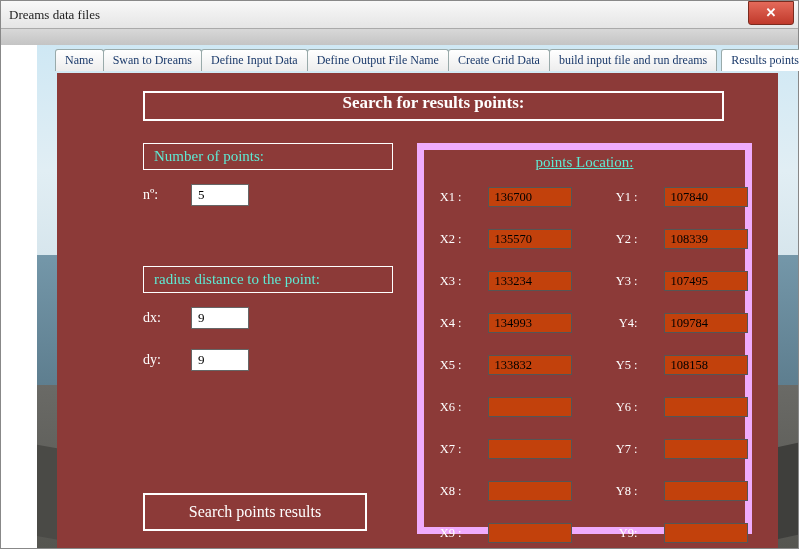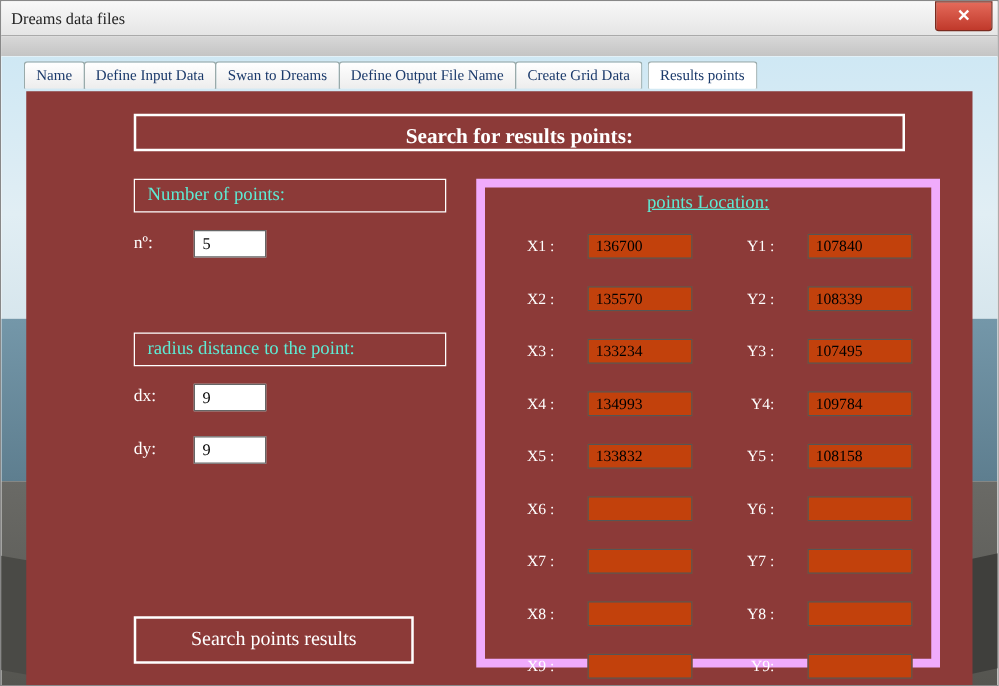--- a/index.html
+++ b/index.html
@@ -48,20 +48,21 @@
     cursor: pointer;
   }
   .blurstrip {
     height: 16px;
     background: linear-gradient(to bottom, #d8d8d8, #c4c4c4);
   }
   .client {
     position: relative;
     flex: 1;
     background: #fff;
+    margin-left: 36px;
   }
   .photo {
     position: absolute;
     inset: 0;
     overflow: hidden;
   }
   .sky { position: absolute; left:0; top:0; right:0; height: 210px;
     background: linear-gradient(to bottom, #cfe8f4, #e1eef4 60%, #d7e6ed); }
   .sea { position: absolute; left:0; top:210px; right:0; height: 130px;
     background: linear-gradient(to bottom, #7497a9, #5e7e8f); }
@@ -110,21 +111,21 @@
   .section-title-box {
     position: absolute;
     left: 86px; right: 54px; top: 18px;
     height: 30px;
     border: 2px solid #fff;
     color: #fff;
     font-weight: bold;
     font-size: 17px;
     display: flex;
     justify-content: center;
-    align-items: flex-end;
+    align-items: flex-start;
   }
 
   .left-col {
     position: absolute;
     left: 86px; top: 70px; width: 250px;
   }
   .group-box {
     border: 1px solid #fff;
     padding: 4px 10px;
     margin-bottom: 14px;
@@ -204,24 +205,25 @@
   <div class="client">
 
     <div class="photo">
       <div class="sky"></div>
       <div class="sea"></div>
       <div class="rocks"></div>
     </div>
 
     <div class="tabs">
       <div class="tab">Name</div>
+      <div class="tab">Swan to Dreams</div>
       <div class="tab">Define Input Data</div>
-      <div class="tab">Swan to Dreams</div>
       <div class="tab">Define Output File Name</div>
       <div class="tab">Create Grid Data</div>
+      <div class="tab">build input file and run dreams</div>
       <div class="tab spacer"></div>
       <div class="tab active">Results points</div>
     </div>
 
     <div class="panel">
 
       <div class="section-title-box">
         <span>Search for results points:</span>
       </div>
 

